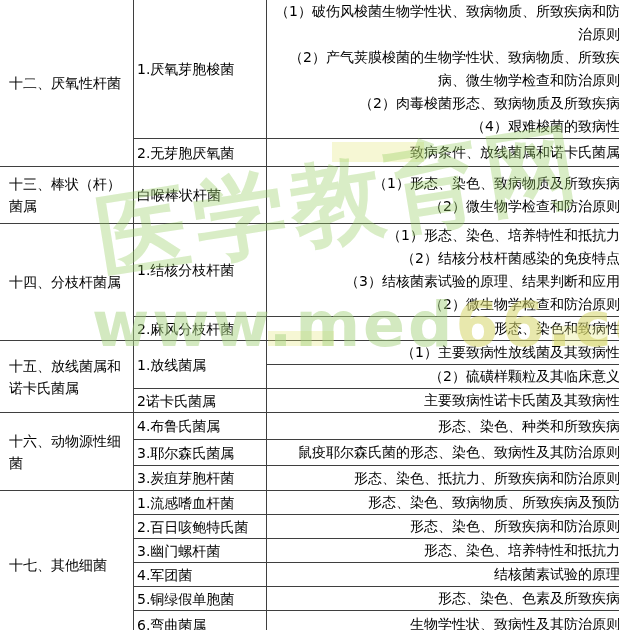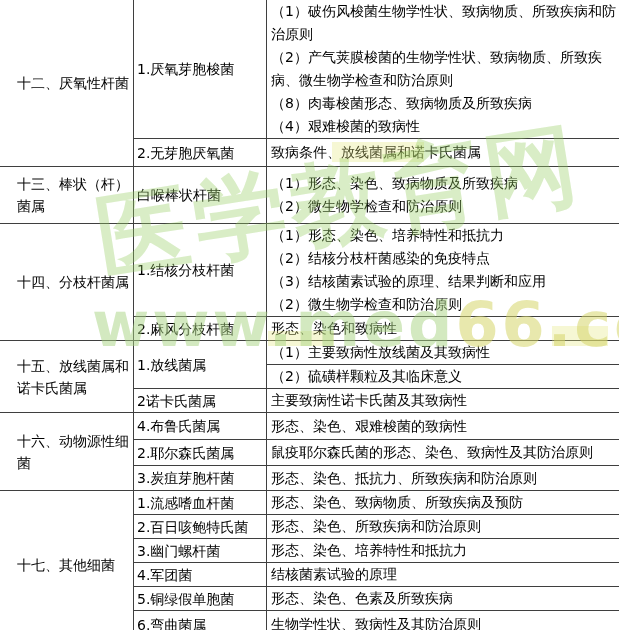--- a/index.html
+++ b/index.html
@@ -20,24 +20,24 @@
   }
   td {
     border: 1px solid #3f3f3f;
     font-size: 14px;
     color: #000;
     vertical-align: middle;
     padding: 0 2px;
     line-height: 22px;
     overflow: hidden;
   }
-  td.title-cell  { padding-left: 17px; }
+  td.title-cell  { padding-left: 9px; }
   td.sub-cell    { padding-left: 3px; }
   td.detail-cell { padding: 0 2px 0 4px; line-height: 23px; }
-  td.detail-cell .detail-line { white-space: normal; }
+  td.detail-cell .detail-line { white-space: normal; text-align: right; }
 
   
   .wm-layer { position: absolute; inset: 0; pointer-events: none; z-index: 5; }
   .wm-logo {
     position: absolute; left: 98px; top: 178px;
     font-size: 92px; font-weight: bold; letter-spacing: 6px;
     white-space: nowrap;
     color: rgba(150, 204, 96, 0.36);
     transform: rotate(-9deg);
     transform-origin: 0 50%;
@@ -63,21 +63,21 @@
     <col style="width:133px">
     <col style="width:356px">
   </colgroup>
   <tbody id="tbody">
       <tr style="height: 137px;">
         <td class="title-cell" rowspan="2">十二、厌氧性杆菌</td>
         <td class="sub-cell" rowspan="1">1.厌氧芽胞梭菌</td>
         <td class="detail-cell">
           <div class="detail-line">（1）破伤风梭菌生物学性状、致病物质、所致疾病和防治原则</div>
           <div class="detail-line">（2）产气荚膜梭菌的生物学性状、致病物质、所致疾病、微生物学检查和防治原则</div>
-          <div class="detail-line">（8）肉毒梭菌形态、致病物质及所致疾病</div>
+          <div class="detail-line">（2）肉毒梭菌形态、致病物质及所致疾病</div>
           <div class="detail-line">（4）艰难梭菌的致病性</div>
         </td>
       </tr>
       <tr style="height: 28px;">
         <td class="sub-cell" rowspan="1">2.无芽胞厌氧菌</td>
         <td class="detail-cell">
           <div class="detail-line">致病条件、放线菌属和诺卡氏菌属</div>
         </td>
       </tr>
       <tr style="height: 57px;">
@@ -119,25 +119,25 @@
       <tr style="height: 23px;">
         <td class="sub-cell" rowspan="1">2诺卡氏菌属</td>
         <td class="detail-cell">
           <div class="detail-line">主要致病性诺卡氏菌及其致病性</div>
         </td>
       </tr>
       <tr style="height: 27px;">
         <td class="title-cell" rowspan="3">十六、动物源性细菌</td>
         <td class="sub-cell" rowspan="1">4.布鲁氏菌属</td>
         <td class="detail-cell">
-          <div class="detail-line">形态、染色、艰难梭菌的致病性</div>
+          <div class="detail-line">形态、染色、种类和所致疾病</div>
         </td>
       </tr>
       <tr style="height: 26px;">
-        <td class="sub-cell" rowspan="1">2.耶尔森氏菌属</td>
+        <td class="sub-cell" rowspan="1">3.耶尔森氏菌属</td>
         <td class="detail-cell">
           <div class="detail-line">鼠疫耶尔森氏菌的形态、染色、致病性及其防治原则</div>
         </td>
       </tr>
       <tr style="height: 25px;">
         <td class="sub-cell" rowspan="1">3.炭疽芽胞杆菌</td>
         <td class="detail-cell">
           <div class="detail-line">形态、染色、抵抗力、所致疾病和防治原则</div>
         </td>
       </tr>

